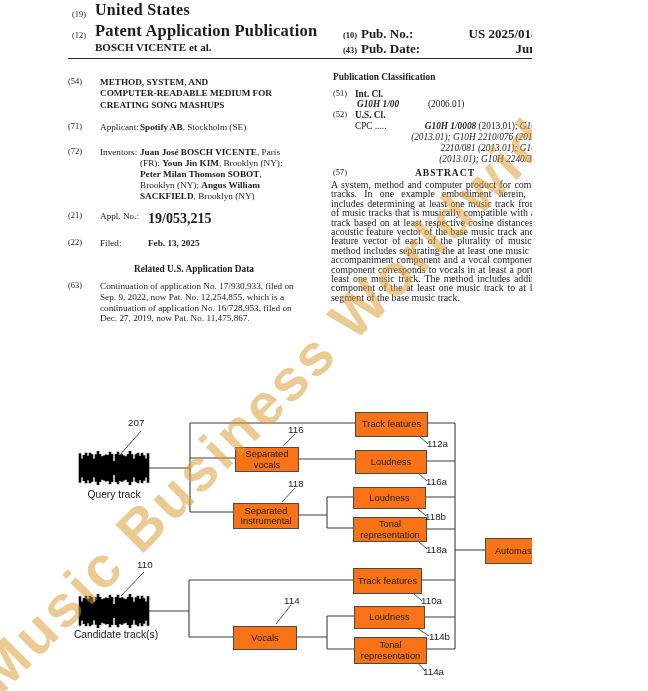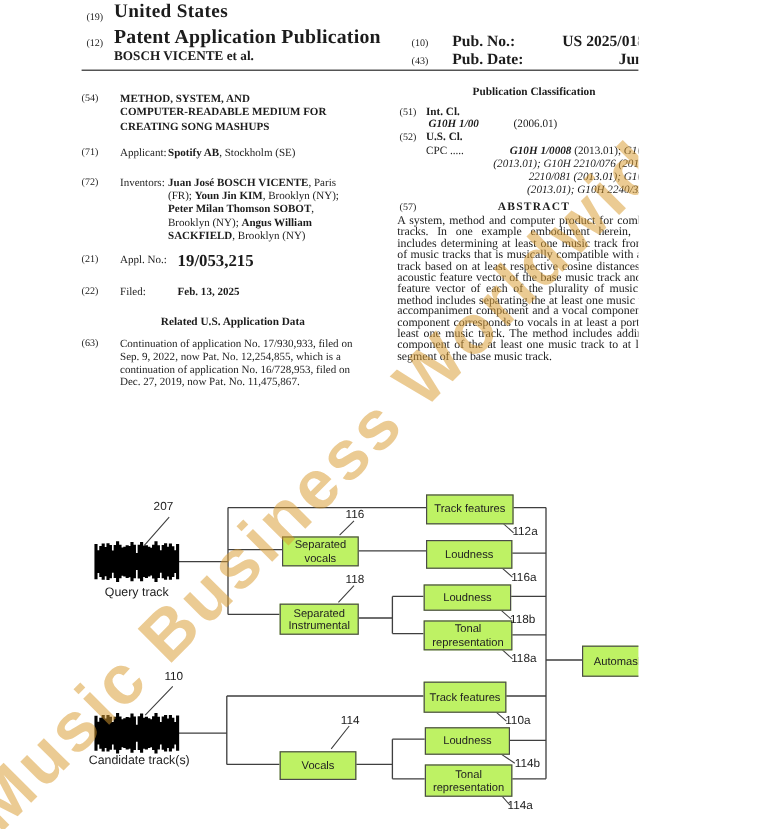--- a/index.html
+++ b/index.html
@@ -15,21 +15,21 @@
   
   #h-tag19{left:72px;top:10px;}
   #h-country{left:95px;top:1px;font-size:16px;font-weight:bold;letter-spacing:.3px;}
   #h-tag12{left:72px;top:31px;}
   #h-doctype{left:95px;top:21px;font-size:16.5px;font-weight:bold;letter-spacing:.2px;}
   #h-authors{left:95px;top:41px;font-size:11px;font-weight:bold;}
   #h-pubno{left:343px;top:26px;width:239px;display:flex;justify-content:space-between;
            font-size:13px;font-weight:bold;align-items:baseline;}
   #h-pubdate{left:343px;top:41px;width:239px;display:flex;justify-content:space-between;
            font-size:13px;font-weight:bold;align-items:baseline;}
-  .htag{font-size:8.4px;font-weight:normal;margin-right:20px;}
+  .htag{font-size:8.4px;font-weight:bold;margin-right:4px;}
   #h-rule{left:68px;top:58px;width:514px;height:0;border-top:1.4px solid #2b2b2b;}
 
   
   .lc{font-size:9.2px;line-height:11px;}
   #t54{left:68px;top:77px;}
   #title-block{left:100px;top:77px;font-weight:bold;line-height:11.4px;}
   #t71{left:68px;top:122px;}
   #applicant-label{left:100px;top:122px;font-size:9.2px;}
   #applicant-value{left:140px;top:122px;font-size:9.2px;white-space:nowrap;}
   #t72{left:68px;top:147px;}
@@ -40,40 +40,40 @@
   #appl-value{left:148px;top:211px;font-size:14px;font-weight:bold;}
   #t22{left:68px;top:238px;}
   #filed-label{left:100px;top:238px;font-size:9.2px;text-align:center;}
   #filed-value{left:148px;top:238px;font-size:9.2px;font-weight:bold;}
   #related-heading{left:68px;top:264px;width:252px;text-align:center;
                    font-weight:bold;font-size:9.4px;}
   #t63{left:68px;top:281px;}
   #related-block{left:100px;top:281px;line-height:10.8px;white-space:nowrap;}
 
   
-  #class-heading{left:333px;top:72px;width:224px;text-align:center;font-weight:bold;font-size:9.4px;}
+  #class-heading{left:333px;top:72px;width:224px;font-weight:bold;font-size:9.4px;}
   #t51{left:333px;top:89px;}
   #intcl-label{left:355px;top:89px;font-size:9.3px;font-weight:bold;}
   #intcl-code{left:357px;top:99px;font-size:9.3px;}
   #intcl-year{left:428px;top:99px;font-size:9.3px;}
   #t52{left:333px;top:110px;}
   #uscl-label{left:355px;top:110px;font-size:9.3px;font-weight:bold;}
   #cpc1{left:355px;top:121px;width:225px;display:flex;justify-content:space-between;
         font-size:9.3px;white-space:nowrap;}
   #cpc-rest{left:355px;top:132px;width:225px;text-align:right;font-size:9.3px;
             font-style:italic;line-height:10.9px;}
   #t57{left:333px;top:168px;}
   #abstract-heading{left:333px;top:167px;width:224px;text-align:center;font-weight:bold;
                     font-size:9.6px;letter-spacing:1px;}
   #abstract-text{left:331px;top:180px;width:251px;font-size:9.9px;line-height:9.4px;
                  text-align:justify;}
 
   
   #fig-svg{left:0;top:0;width:648px;height:691px;}
-  .dbox{position:absolute;border:1.1px solid #4a4a4a;background:#bef264;
+  .dbox{position:absolute;border:1.1px solid #4a4a4a;background:#f97316;
         display:flex;flex-direction:column;align-items:center;justify-content:center;
         font-family:"Liberation Sans",sans-serif;font-size:9.3px;line-height:10.4px;
         color:#222;text-align:center;}
   .wave-label{position:absolute;font-family:"Liberation Sans",sans-serif;font-size:10.3px;
         color:#222;text-align:center;}
   .co{position:absolute;font-family:"Liberation Sans",sans-serif;font-size:9.8px;color:#222;}
 
   #b-tf-top{left:355px;top:412px;width:71px;height:23px;}
   #b-sep-vocals{left:235px;top:447px;width:62px;height:23px;}
   #b-loud-116a{left:355px;top:450px;width:70px;height:22px;}

